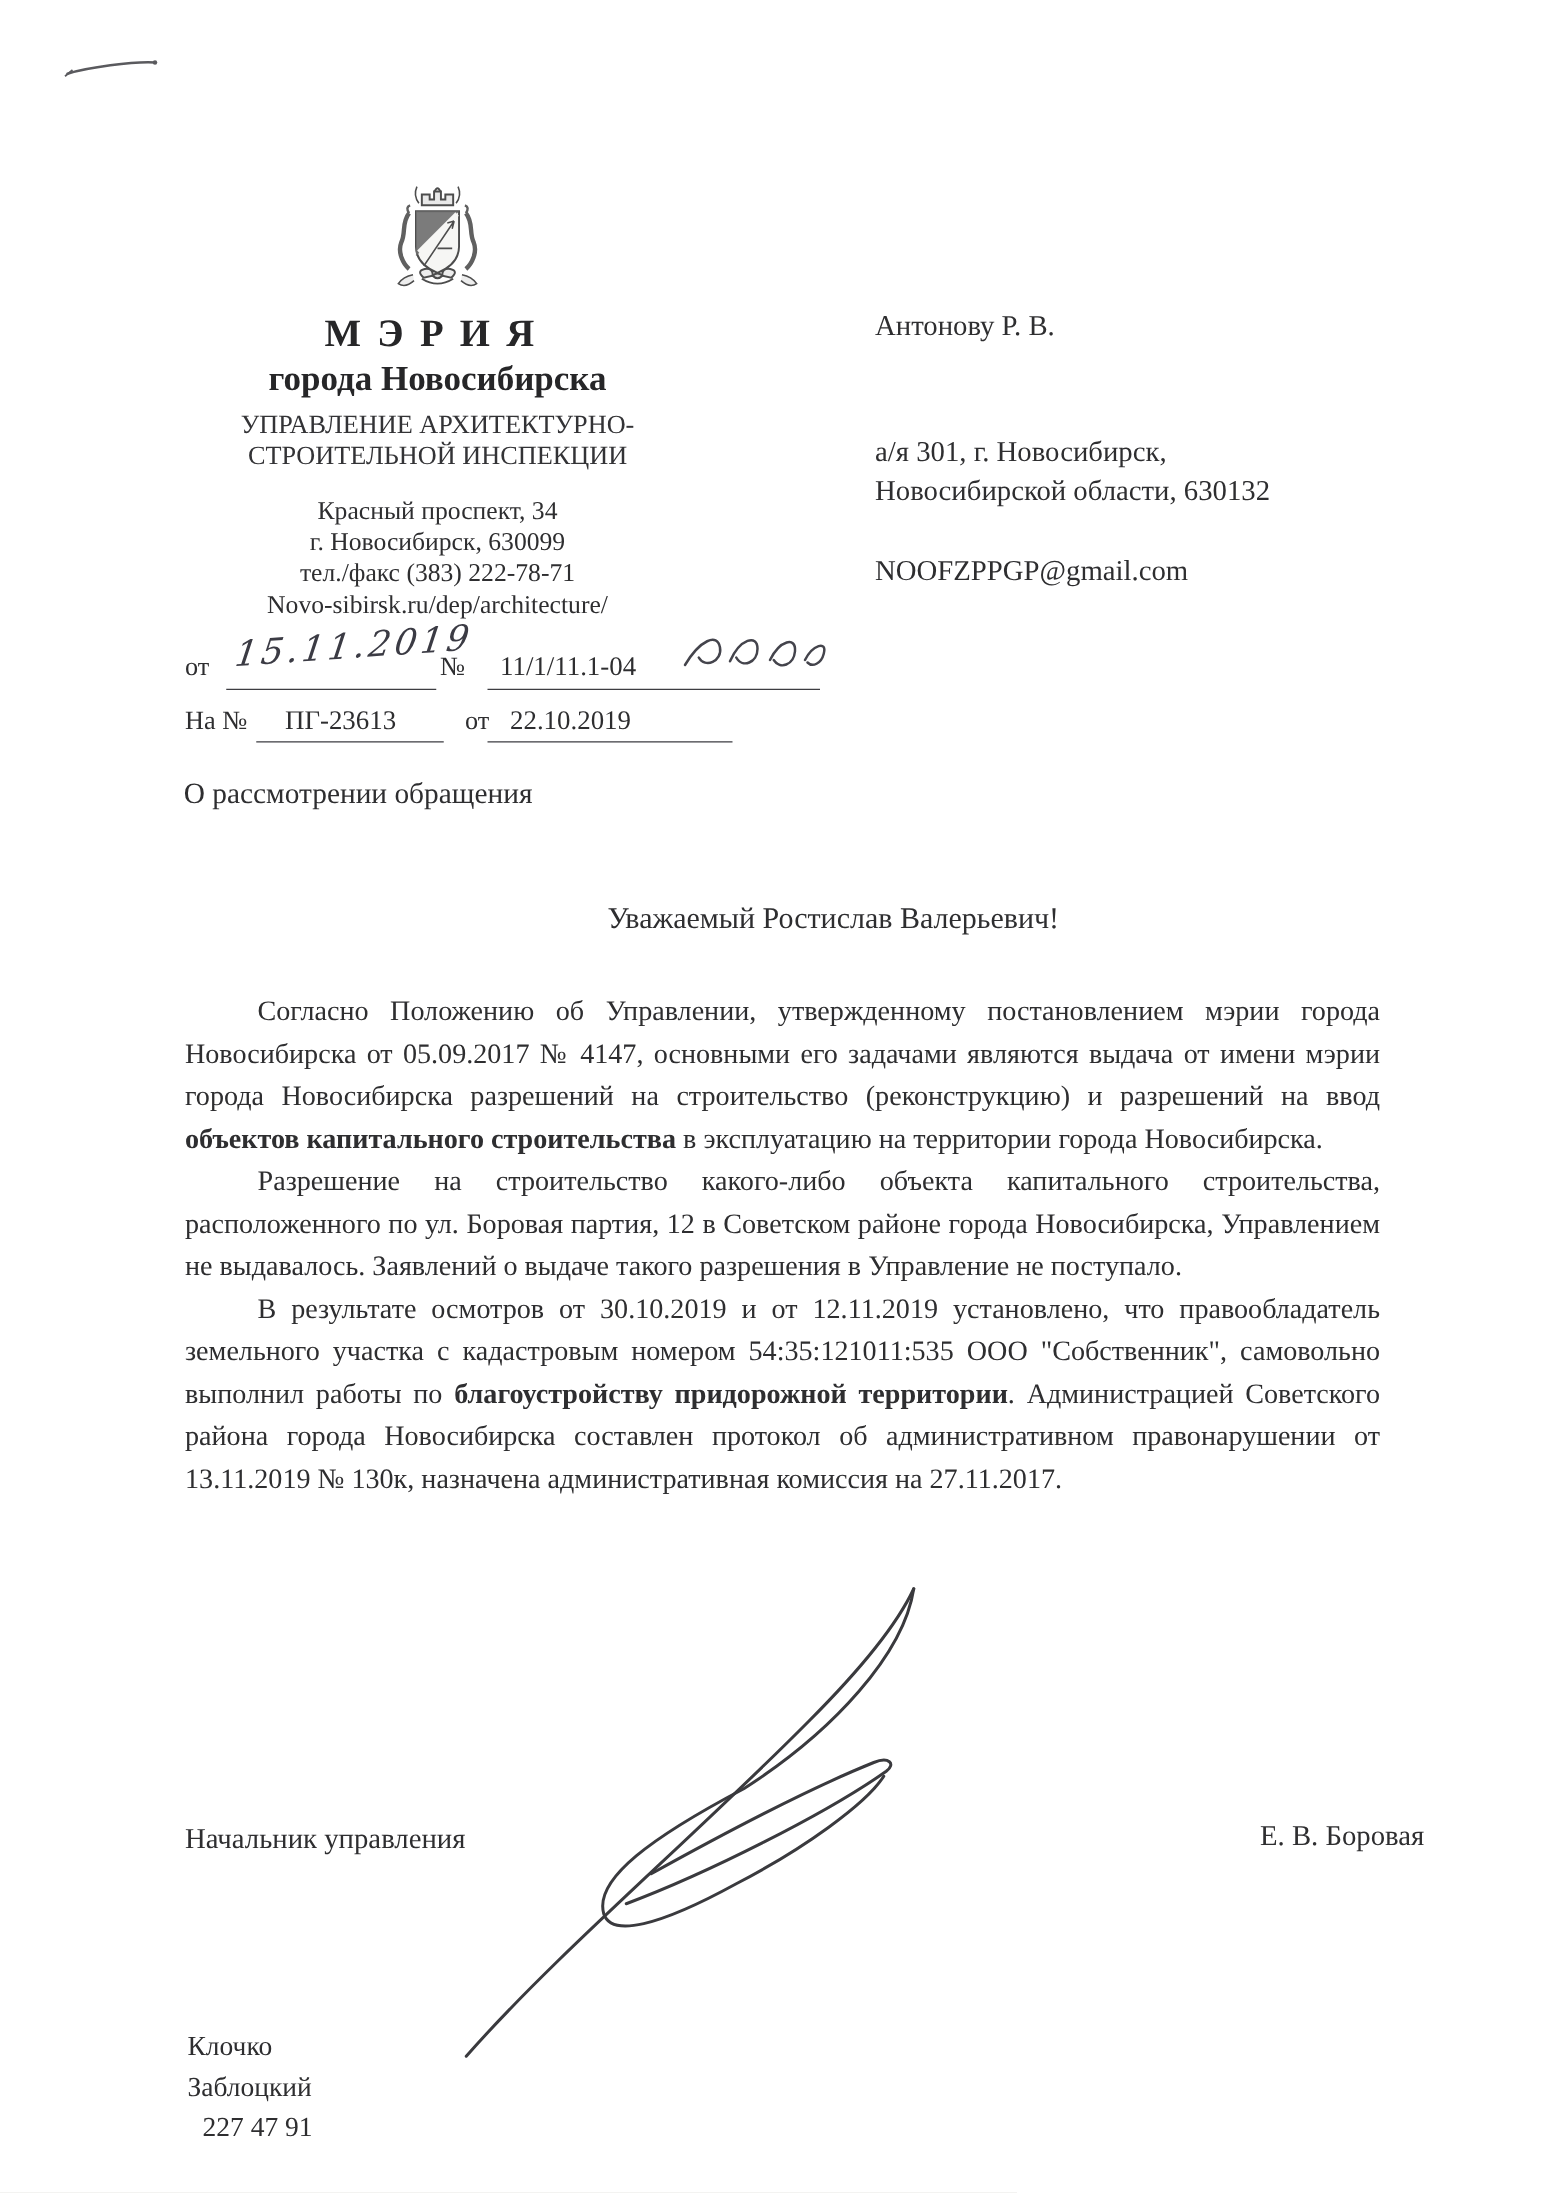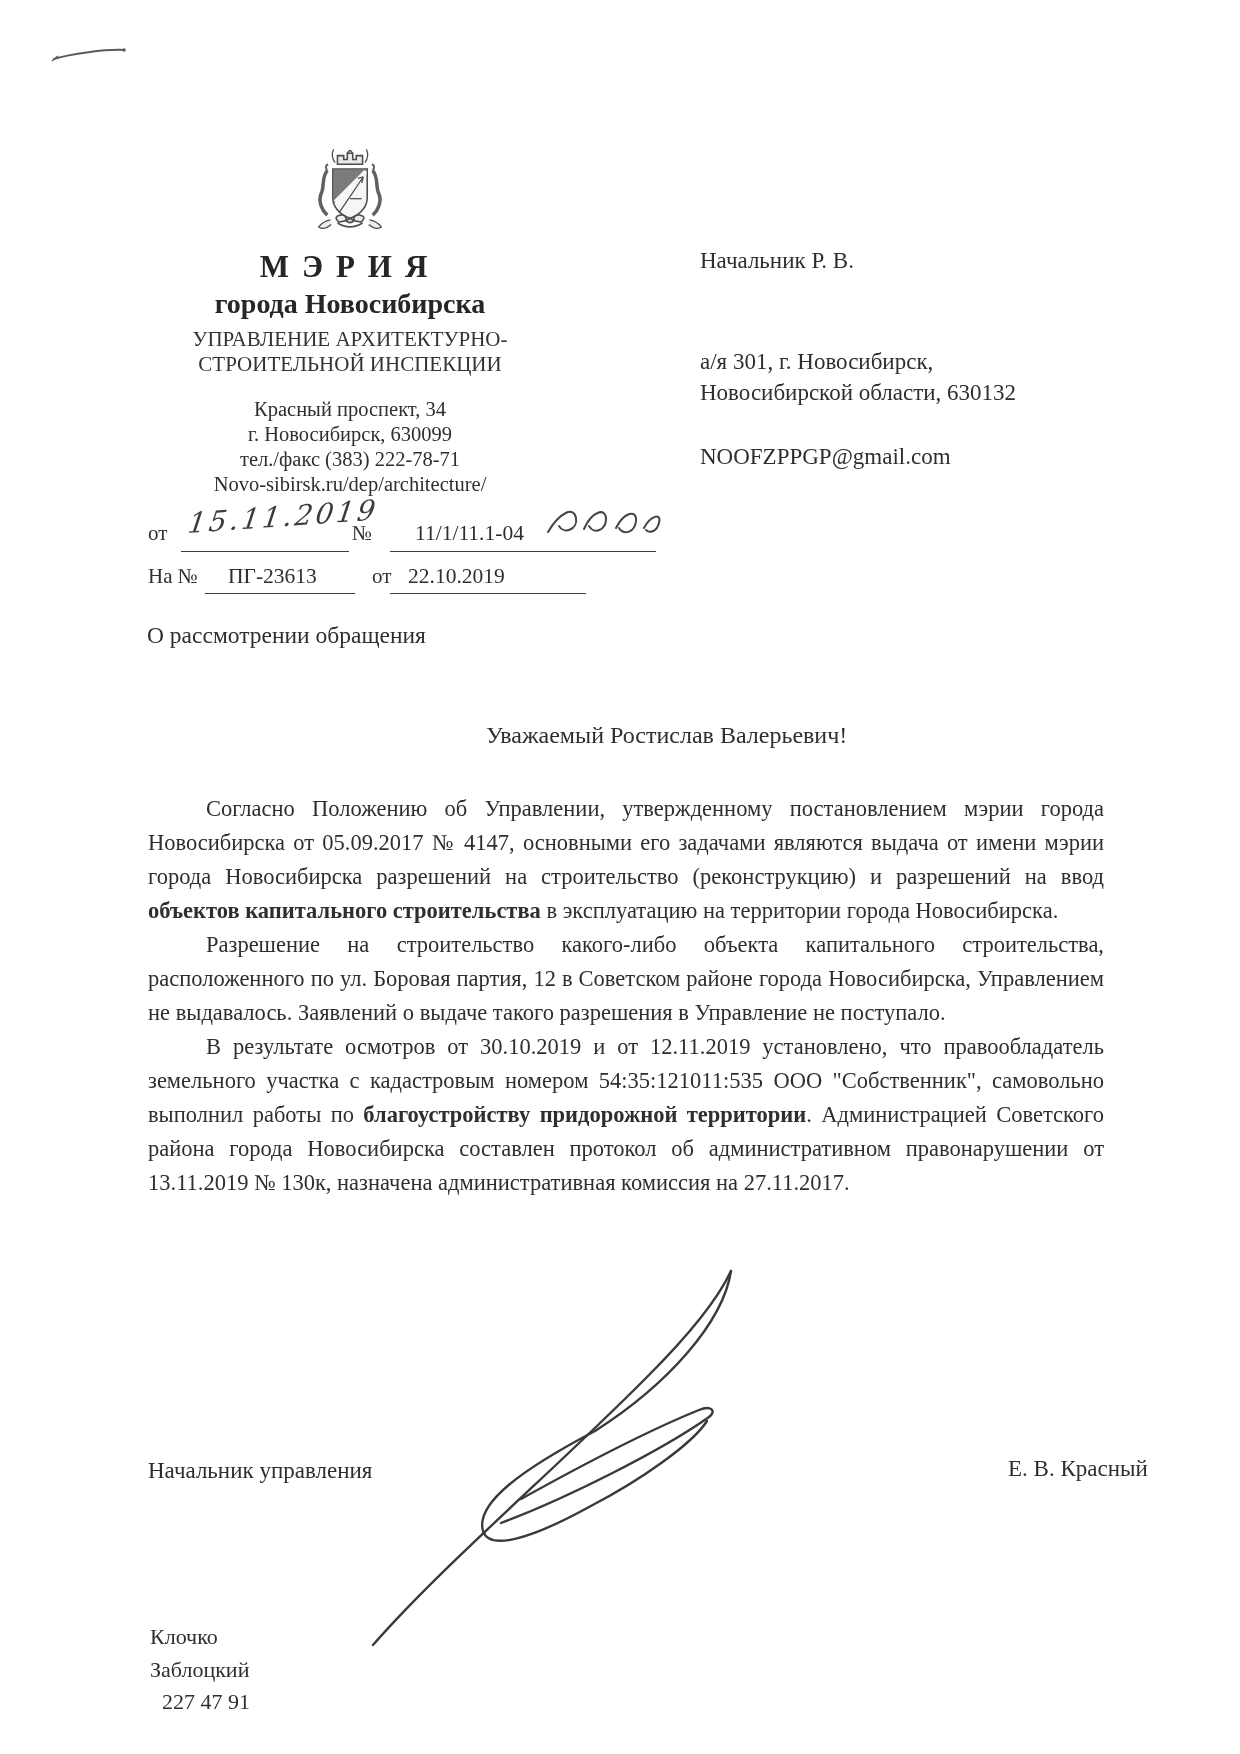--- a/index.html
+++ b/index.html
@@ -78,30 +78,30 @@
     <div class="unit">УПРАВЛЕНИЕ АРХИТЕКТУРНО-</div>
     <div class="unit2">СТРОИТЕЛЬНОЙ ИНСПЕКЦИИ</div>
     <div class="addr-block">
       <div class="addr">Красный проспект, 34</div>
       <div class="addr">г. Новосибирск, 630099</div>
       <div class="addr">тел./факс (383) 222-78-71</div>
       <div class="addr">Novo-sibirsk.ru/dep/architecture/</div>
     </div>
   </div>
 
-  <div class="recipient-line" style="top:248px;">Начальник  Р. В.</div>
+  <div class="recipient-line" style="top:248px;">Антонову  Р. В.</div>
   <div class="recipient-line" style="top:349px;">а/я 301, г. Новосибирск,</div>
   <div class="recipient-line" style="top:380px;">Новосибирской области, 630132</div>
   <div class="recipient-line" style="top:444px;">NOOFZPPGP@gmail.com</div>
 
   <span class="ref-label" style="left:148px; top:521px;">от</span>
   <span class="handwriting" style="left:186px; top:507px;">15.11.2019</span>
   <div class="ref-underline" style="left:181px; top:551px; width:168px;"></div>
   <span class="ref-label" style="left:352px; top:521px;">№</span>
-  <span class="ref-value" style="left:400px; top:521px;margin-left:15px;">11/1/11.1-04</span>
+  <span class="ref-value" style="left:400px; top:521px;">11/1/11.1-04</span>
   <div class="ref-underline" style="left:390px; top:551px; width:266px;"></div>
   <svg class="abs" style="left:540px; top:494px;" width="130" height="48" viewBox="0 0 130 48">
     <g stroke="#44444c" stroke-width="2" fill="none" stroke-linecap="round">
       <path d="M8 38 C 20 18 34 12 36 24 C 38 35 24 41 19 32"></path>
       <path d="M44 35 C 52 17 66 13 66 25 C 66 36 54 41 49 32"></path>
       <path d="M76 34 C 84 18 97 15 96 27 C 95 38 84 42 79 34"></path>
       <path d="M104 34 C 110 22 122 18 119 29 C 117 37 110 40 106 36"></path>
     </g>
   </svg>
 
@@ -115,21 +115,21 @@
   <div class="subject">О рассмотрении обращения</div>
   <div class="salutation">Уважаемый Ростислав Валерьевич!</div>
 
   <div class="body-text">
     <p><span>Согласно Положению об Управлении, утвержденному постановлением мэрии города Новосибирска от 05.09.2017 № 4147, основными его задачами являются выдача от имени мэрии города Новосибирска разрешений на строительство (реконструкцию) и разрешений на ввод </span><span style="font-weight: bold;">объектов капитального строительства</span><span> в эксплуатацию на территории города Новосибирска.</span></p>
     <p><span>Разрешение на строительство какого-либо объекта капитального строительства, расположенного по ул. Боровая партия, 12 в Советском районе города Новосибирска, Управлением не выдавалось. Заявлений о выдаче такого разрешения в Управление не поступало.</span></p>
     <p><span>В результате осмотров от 30.10.2019 и от 12.11.2019 установлено, что правообладатель земельного участка с кадастровым номером 54:35:121011:535 ООО "Собственник",  самовольно выполнил работы по </span><span style="font-weight: bold;">благоустройству придорожной территории</span><span>. Администрацией Советского района города Новосибирска составлен протокол об административном правонарушении от 13.11.2019 № 130к, назначена административная комиссия на 27.11.2017.</span></p>
   </div>
 
   <div class="sig-title">Начальник управления</div>
-  <div class="sig-name">Е. В. Красный</div>
+  <div class="sig-name">Е. В. Боровая</div>
   <svg class="abs" style="left:355px; top:1245px;" width="430" height="410" viewBox="0 0 430 410">
     <g stroke="#3a3a3e" stroke-width="2.4" fill="none" stroke-linecap="round">
       <path d="M18 400 C 90 318 200 225 292 132 C 330 94 362 56 376 26"></path>
       <path d="M376 26 C 368 78 312 140 240 186 C 168 224 120 258 128 286 C 134 305 172 296 234 262 C 288 234 338 198 352 176"></path>
       <path d="M146 278 C 210 254 306 206 354 172 C 362 166 356 160 344 165 C 292 186 220 224 166 254"></path>
     </g>
   </svg>
 
   <div class="footer-line" style="top:1624px;">Клочко</div>
   <div class="footer-line" style="top:1657px;">Заблоцкий</div>

